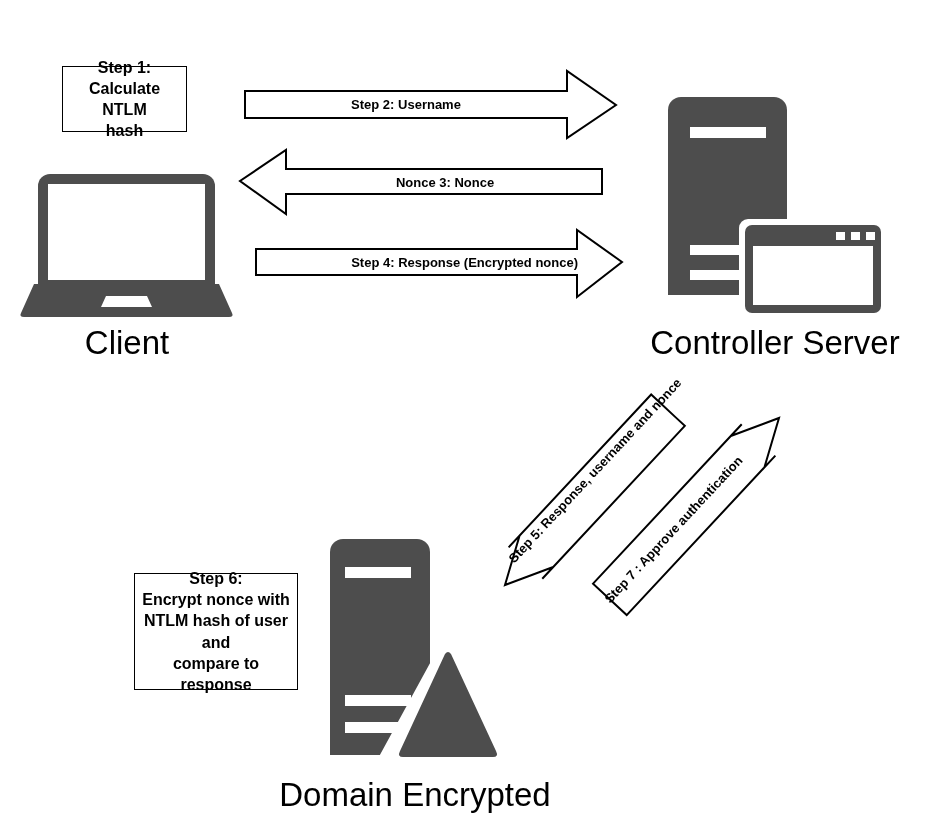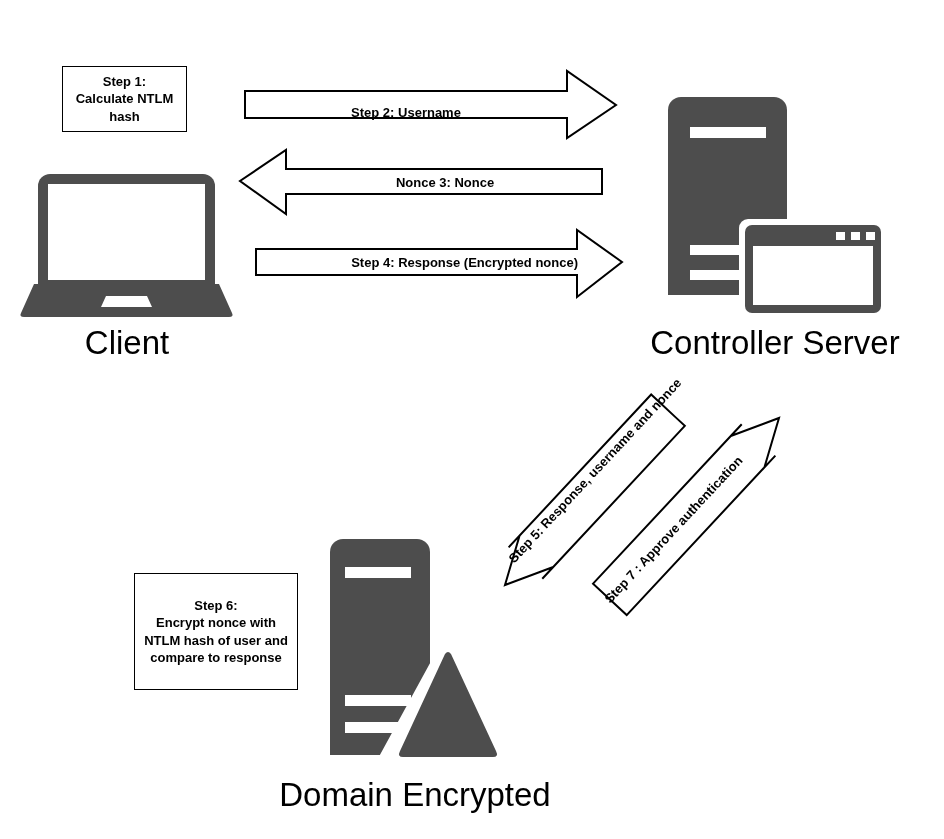--- a/index.html
+++ b/index.html
@@ -35,21 +35,21 @@
   .note-box {
     position: absolute;
     box-sizing: border-box;
     background: #ffffff;
     border: 1.6px solid #000000;
     display: flex;
     align-items: center;
     justify-content: center;
     text-align: center;
     font-family: "Liberation Sans", sans-serif;
-    font-size: 13px;
+    font-size: 16px;
     font-weight: bold;
     line-height: 1.32;
     color: #000000;
     padding: 2px 4px;
     white-space: pre-line;
   }
   .arrow-label {
     position: absolute;
     font-family: "Liberation Sans", sans-serif;
     font-size: 13px;
@@ -143,21 +143,21 @@
 
 <div class="note-box" style="left:62px; top:66px; width:125px; height:66px;">Step 1:
 Calculate NTLM
 hash</div>
 
 <div class="note-box" style="left:122px; top:573px; width:164px; height:117px;margin-left:12px;">Step 6:
 Encrypt nonce with
 NTLM hash of user and
 compare to response</div>
 
-<div class="arrow-label" style="left:244px; top:97px; width:324px; text-align:center;margin-top:8px;">Step 2: Username</div>
+<div class="arrow-label" style="left:244px; top:97px; width:324px; text-align:center;">Step 2: Username</div>
 
 <div class="arrow-label" style="left:288px; top:175px; width:314px; text-align:center;">Nonce 3: Nonce</div>
 
 <div class="arrow-label" style="left:256px; top:255px; width:322px; text-align:right;">Step 4: Response (Encrypted nonce)</div>
 
 <div class="arrow-label" style="left:470px; top:463px; width:250px; text-align:center; transform:rotate(-47deg);">Step 5: Response, username and nonce</div>
 
 <div class="arrow-label" style="left:551px; top:522px; width:245px; text-align:center; transform:rotate(-47deg);">Step 7 : Approve authentication</div>
 
 <div class="node-label" style="left:22px; top:325px; width:210px;">Client</div>

